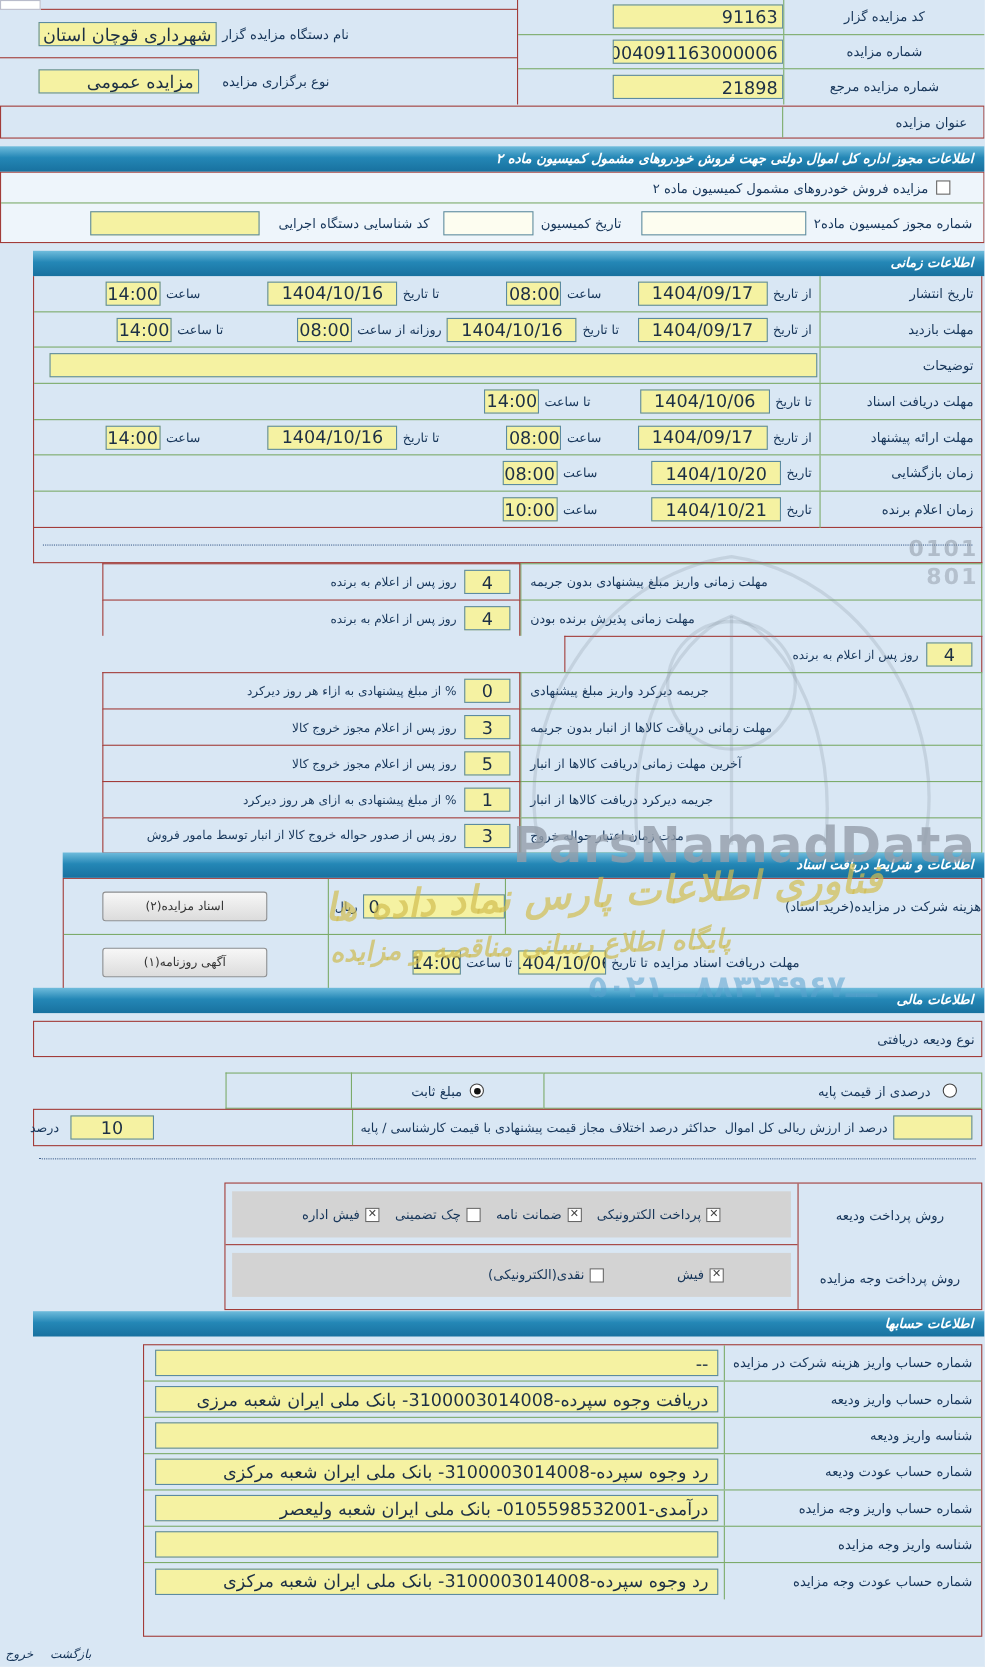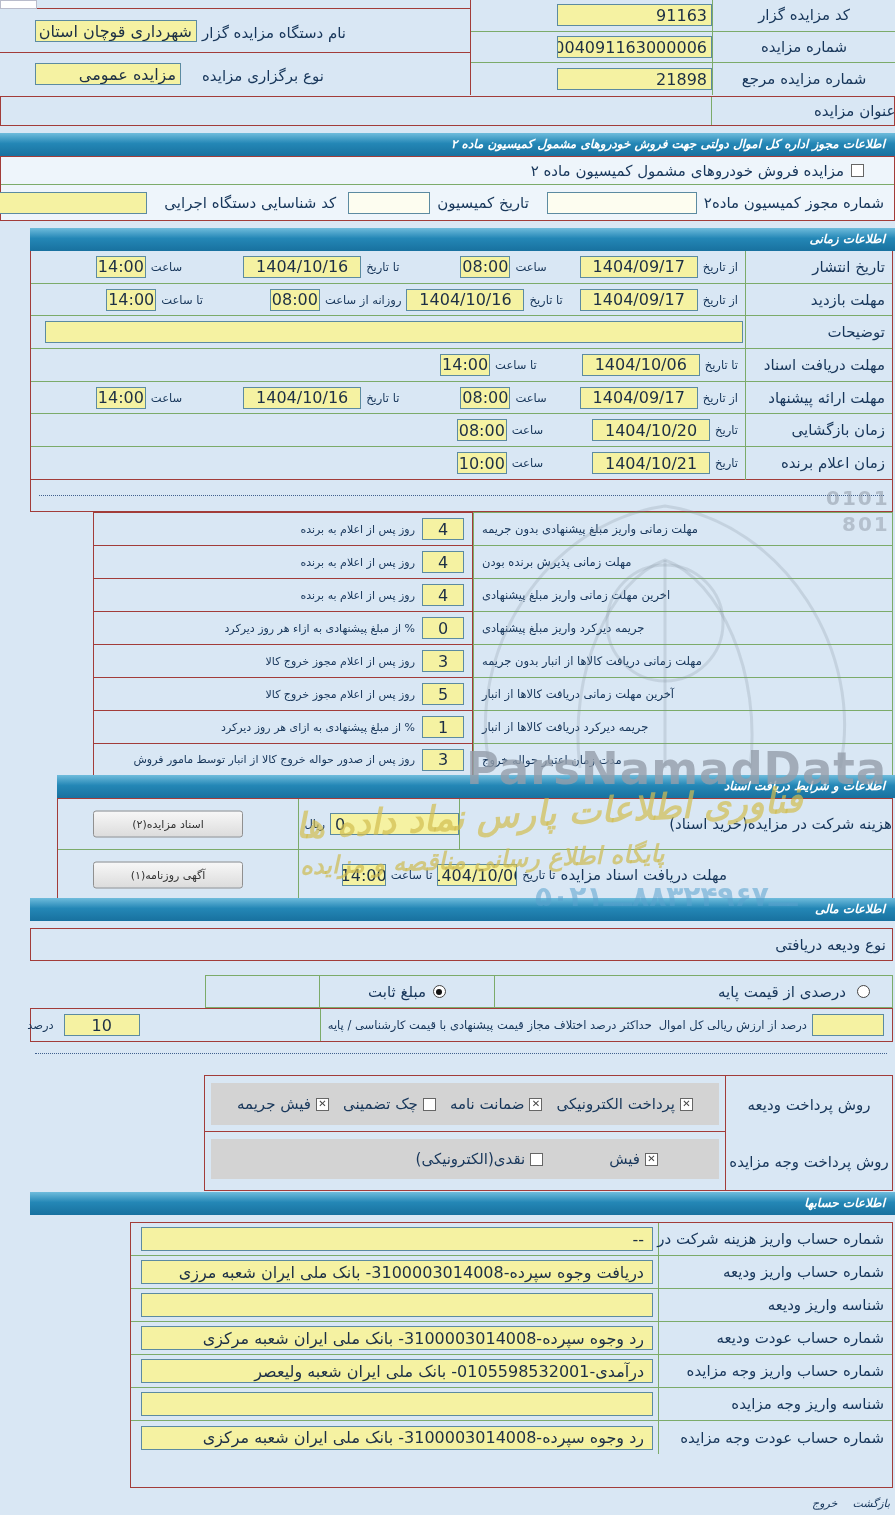--- a/index.html
+++ b/index.html
@@ -3,21 +3,21 @@
 <meta charset="utf-8">
 <style>
   :root{
     --red:#a23c39; --green:#7cab6a; --navy:#17365a;
     --yellow:#f5f2a2; --ibrd:#5c8ba1; --bg:#d9e7f4;
   }
   *{box-sizing:border-box}
   body{margin:0;background:#eef3f8}
   .page{position:relative;width:895px;height:1515px;background:var(--bg);
     direction:rtl;font-family:"DejaVu Sans",sans-serif;overflow:hidden;color:var(--navy)}
-  .lbl{font-size:15px;color:var(--navy);white-space:nowrap}
+  .lbl{font-size:12px;color:var(--navy);white-space:nowrap}
   .bar{position:absolute;right:0;height:23px;z-index:1;
     background:linear-gradient(180deg,#6fbcdc,#2487b6 45%,#18719f);
     color:#fff;font-size:12px;font-weight:bold;font-style:italic;line-height:23px;padding-right:10px}
   .inp{background:var(--yellow);border:1px solid var(--ibrd);height:22px;font-size:16px;color:#1c2f45;
     display:inline-flex;align-items:center;overflow:hidden;white-space:nowrap;padding:0 4px;flex:none}
   .inp.c{justify-content:center}
   .inp.r{justify-content:flex-start}
   .inp.l{justify-content:flex-end}
   .inp.white{background:#fdfdf0}
   .flbl{font-size:11.5px;color:var(--navy);white-space:nowrap;margin:0 5px;flex:none}
@@ -248,23 +248,20 @@
         <div class="pl">
           <span class="lbl">مهلت زمانی پذیرش برنده بودن</span>
         </div>
         <div class="pv">
           <span class="inp c">4</span>
           <span class="lbl suffix">روز پس از اعلام به برنده</span>
         </div>
       </div>
 
       <div class="prow">
-        <div class="pl">
-          <span class="lbl">اخرین مهلت زمانی واریز مبلغ پیشنهادی</span>
-        </div>
         <div class="pv">
           <span class="inp c">4</span>
           <span class="lbl suffix">روز پس از اعلام به برنده</span>
         </div>
       </div>
 
       <div class="prow">
         <div class="pl">
           <span class="lbl">جریمه دیرکرد واریز مبلغ پیشنهادی</span>
         </div>
@@ -386,21 +383,21 @@
           <span class="lbl">ضمانت نامه</span>
         </span>
 
         <span class="opt">
           <span class="cb"></span>
           <span class="lbl">چک تضمینی</span>
         </span>
 
         <span class="opt">
           <span class="cb">✕</span>
-          <span class="lbl">فیش جریمه</span>
+          <span class="lbl">فیش اداره</span>
         </span>
 
     </div>
     <div class="gpanel" id="panel-auction" style="left:6px;right:173px;top:63px;height:40px">
 
         <span class="opt">
           <span class="cb">✕</span>
           <span class="lbl">فیش</span>
         </span>
 
@@ -474,21 +471,21 @@
         <div class="alabel">
           <span class="lbl">شماره حساب عودت وجه مزایده</span>
         </div>
         <div class="aval">
           <span class="inp">رد وجوه سپرده-3100003014008- بانک ملی ایران شعبه مرکزی</span>
         </div>
       </div>
 
   </div>
 
-  <div style="position:absolute;top:1492px;left:0;right:0;text-align:right">
+  <div style="position:absolute;top:1492px;left:0;right:12px;text-align:left">
     <a class="flink">بازگشت</a>
     <a class="flink">خروج</a>
   </div>
 
   <svg class="wm" style="left:430px;top:468px;width:470px;height:320px" viewBox="0 0 470 320">
     <g fill="none" stroke="rgba(125,138,152,0.22)" stroke-width="3">
       <path d="M60,300 C35,185 115,55 235,38 C355,55 435,185 410,300"></path>
       <path d="M150,300 C138,205 180,112 235,92 C290,112 332,205 320,300"></path>
       <circle cx="235" cy="155" r="58"></circle>
       <path d="M235,92 L235,300"></path>

